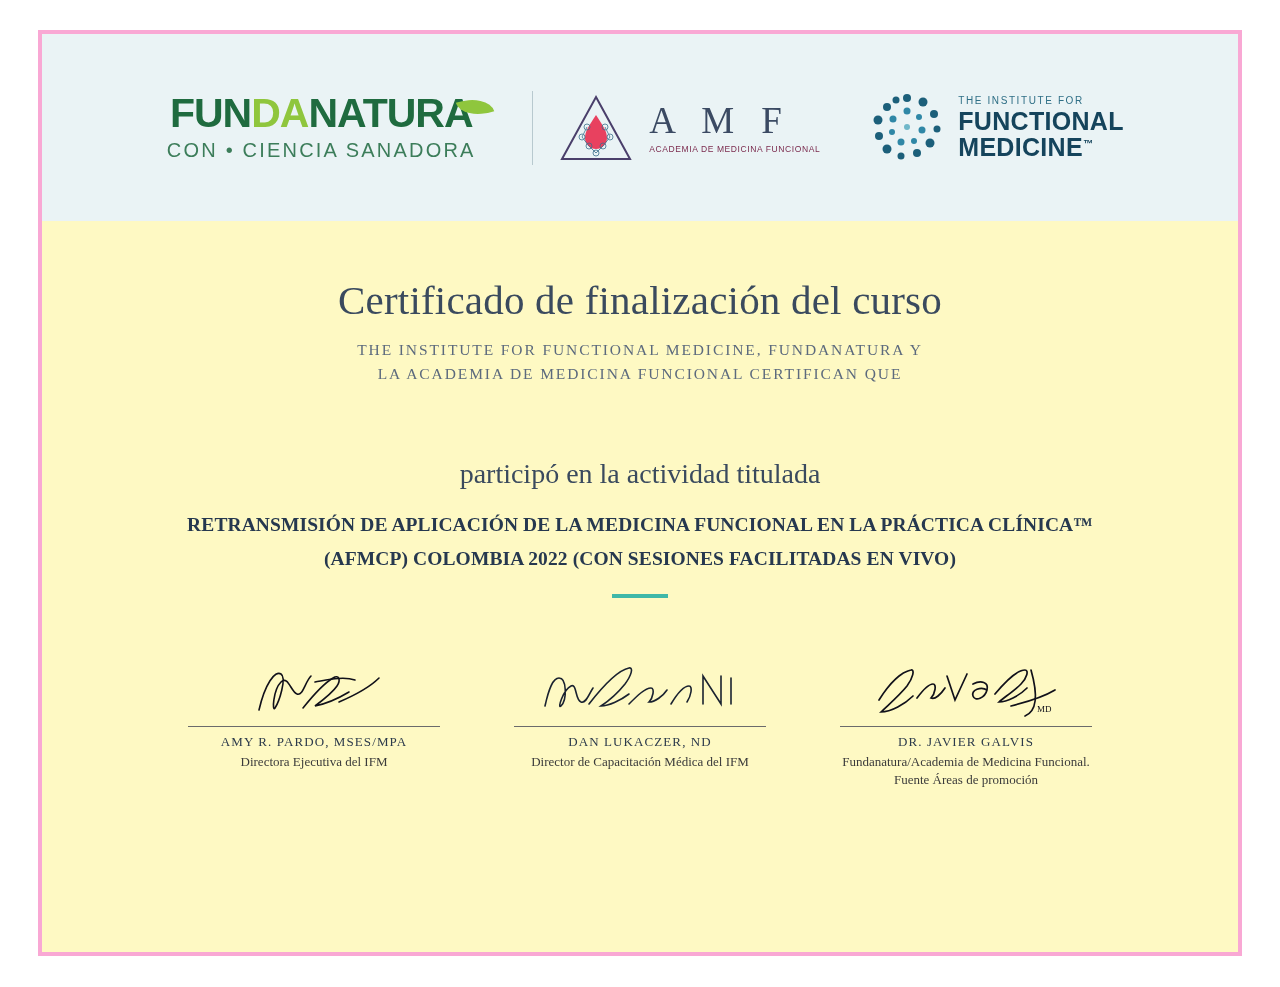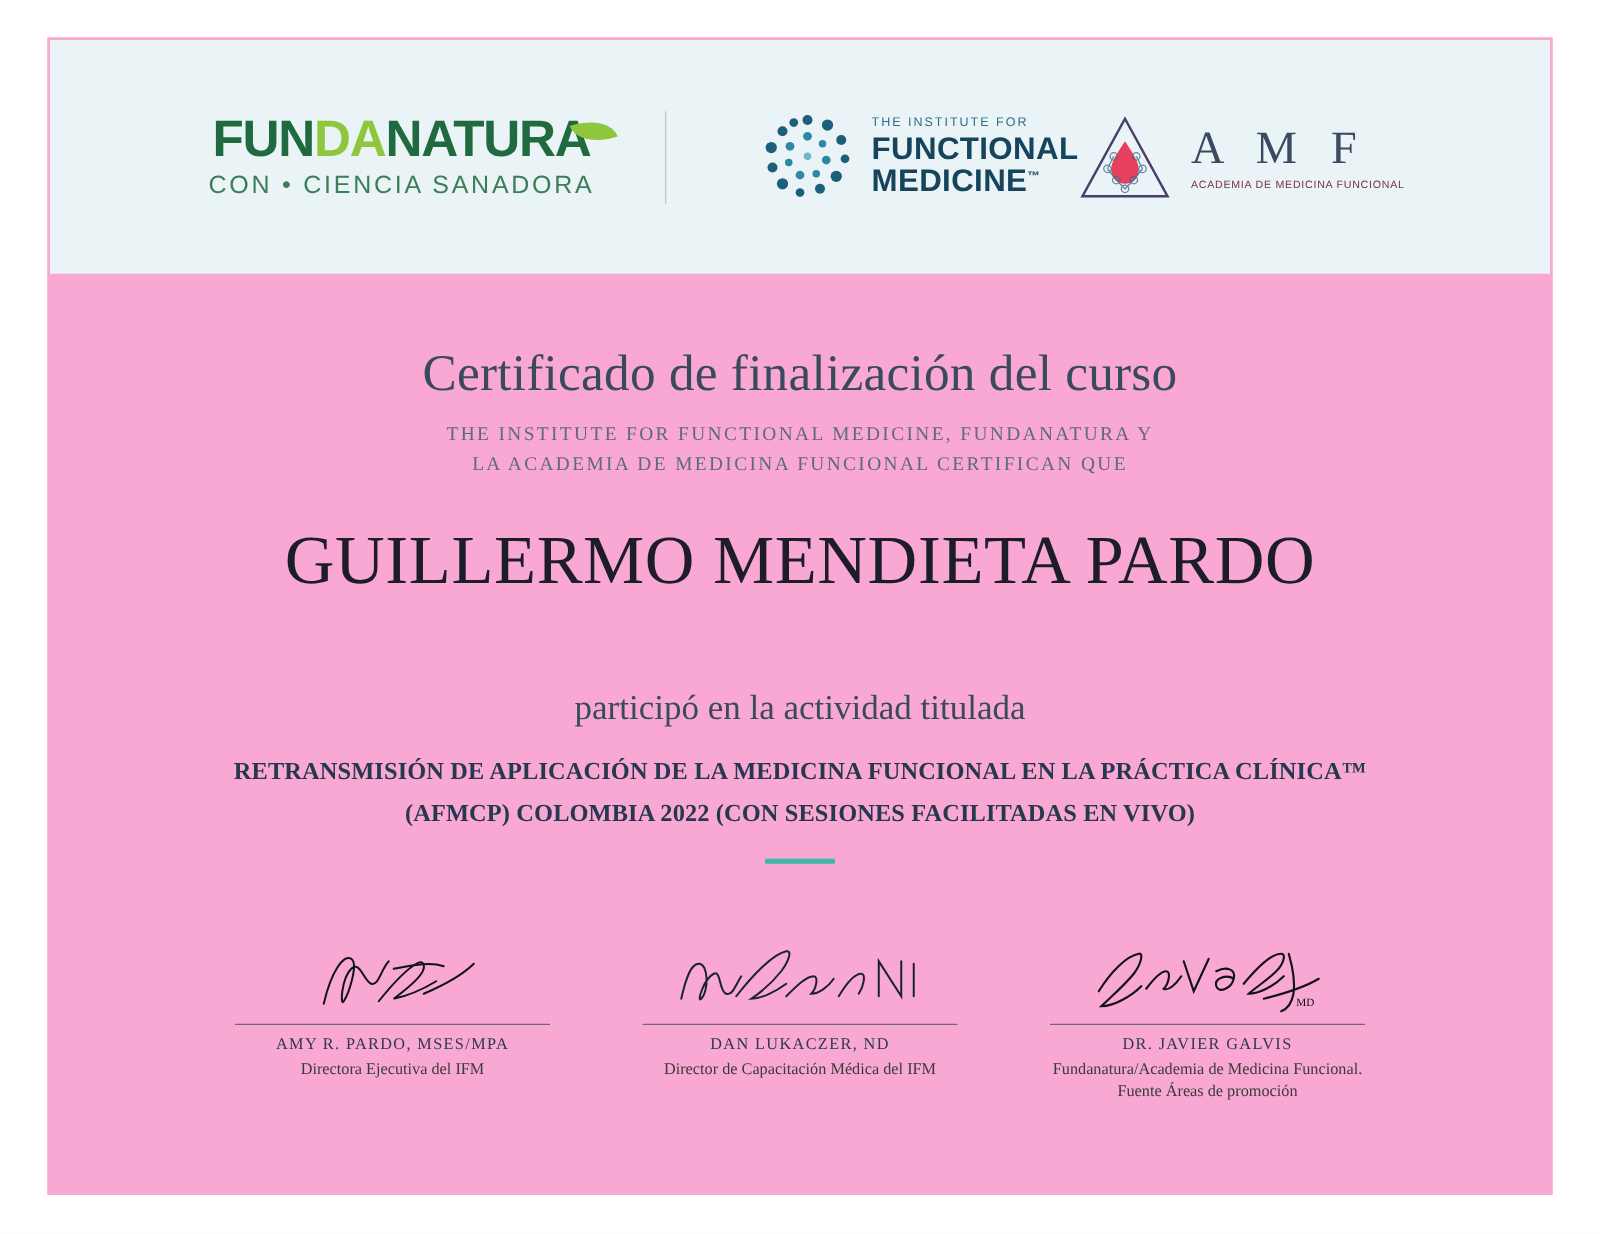--- a/index.html
+++ b/index.html
@@ -14,22 +14,22 @@
     color: #2b2b3c;
     overflow: hidden;
   }
 
   .certificate {
     position: absolute;
     left: 38px;
     top: 30px;
     width: 1204px;
     height: 926px;
-    border: 2px solid #f9a8d4;
-    background: #f9a8d4;
+    border: 4px solid #f9a8d4;
+    background: #fef9c3;
     box-sizing: border-box;
     overflow: hidden;
   }
 
   
   .logo-band {
     height: 187px;
     background: #eaf3f5;
     display: flex;
     align-items: center;
@@ -251,20 +251,45 @@
 
     <div class="logo-slot">
       <div class="fundanatura">
         <div class="word"><span>FUN</span><span class="mid">DA</span><span>NATURA</span></div>
         <div class="leaf"></div>
         <div class="tag">CON • CIENCIA SANADORA</div>
       </div>
     </div>
 
     <div class="divider-vert"></div>
+
+    <div class="logo-slot">
+      <div class="amf">
+        <div class="amf-mark">
+          <svg width="74" height="70" viewBox="0 0 74 70" xmlns="http://www.w3.org/2000/svg">
+            <polygon points="37,4 71,66 3,66" fill="none" stroke="#4a3f6b" stroke-width="2"></polygon>
+            <path d="M37 22 C44 33 48 38 48 45 a11 11 0 0 1 -22 0 c0 -7 4 -12 11 -23 z" fill="#e8415f"></path>
+            <g stroke="#3c6f8c" stroke-width="1" fill="none" opacity="0.8">
+              <circle cx="23" cy="44" r="3"></circle>
+                <circle cx="30" cy="53" r="3"></circle>
+              <circle cx="44" cy="53" r="3"></circle>
+                <circle cx="51" cy="44" r="3"></circle>
+              <circle cx="37" cy="60" r="3"></circle>
+                <circle cx="28" cy="34" r="3"></circle>
+              <circle cx="46" cy="34" r="3"></circle>
+              <path d="M23 44 L30 53 L37 60 L44 53 L51 44 M28 34 L23 44 M46 34 L51 44"></path>
+            </g>
+          </svg>
+        </div>
+        <div class="amf-text">
+          <div class="letters">A M F</div>
+          <div class="sub">ACADEMIA DE MEDICINA FUNCIONAL</div>
+        </div>
+      </div>
+    </div>
 
     <div class="logo-slot">
       <div class="ifm">
         <div class="ifm-mark">
           <svg width="74" height="74" viewBox="0 0 74 74" xmlns="http://www.w3.org/2000/svg">
             <g fill="#1c5f7a">
               <circle cx="37" cy="7" r="4"></circle>
                 <circle cx="53" cy="11" r="4.5"></circle>
               <circle cx="64" cy="23" r="4"></circle>
                 <circle cx="67" cy="38" r="3.5"></circle>
@@ -290,55 +315,29 @@
           </svg>
         </div>
         <div class="ifm-text">
           <div class="small">THE INSTITUTE FOR</div>
           <div class="big">FUNCTIONAL</div>
           <div class="big"><span>MEDICINE</span><sup>™</sup></div>
         </div>
       </div>
     </div>
 
-    <div class="logo-slot">
-      <div class="amf">
-        <div class="amf-mark">
-          <svg width="74" height="70" viewBox="0 0 74 70" xmlns="http://www.w3.org/2000/svg">
-            <polygon points="37,4 71,66 3,66" fill="none" stroke="#4a3f6b" stroke-width="2"></polygon>
-            <path d="M37 22 C44 33 48 38 48 45 a11 11 0 0 1 -22 0 c0 -7 4 -12 11 -23 z" fill="#e8415f"></path>
-            <g stroke="#3c6f8c" stroke-width="1" fill="none" opacity="0.8">
-              <circle cx="23" cy="44" r="3"></circle>
-                <circle cx="30" cy="53" r="3"></circle>
-              <circle cx="44" cy="53" r="3"></circle>
-                <circle cx="51" cy="44" r="3"></circle>
-              <circle cx="37" cy="60" r="3"></circle>
-                <circle cx="28" cy="34" r="3"></circle>
-              <circle cx="46" cy="34" r="3"></circle>
-              <path d="M23 44 L30 53 L37 60 L44 53 L51 44 M28 34 L23 44 M46 34 L51 44"></path>
-            </g>
-          </svg>
-        </div>
-        <div class="amf-text">
-          <div class="letters">A M F</div>
-          <div class="sub">ACADEMIA DE MEDICINA FUNCIONAL</div>
-        </div>
-      </div>
-    </div>
-
   </div>
 
   <div class="body-area">
     <div class="title">Certificado de finalización del curso</div>
     <div class="subtitle">
       <div>THE INSTITUTE FOR FUNCTIONAL MEDICINE, FUNDANATURA Y</div>
       <div>LA ACADEMIA DE MEDICINA FUNCIONAL CERTIFICAN QUE</div>
     </div>
 
-    <div class="recipient">GUILLERMO MENDIETA PARDO</div>
 
     <div class="participated">participó en la actividad titulada</div>
 
     <div class="course">
       <div>RETRANSMISIÓN DE APLICACIÓN DE LA MEDICINA FUNCIONAL EN LA PRÁCTICA CLÍNICA™</div>
       <div>(AFMCP) COLOMBIA 2022  (CON SESIONES FACILITADAS EN VIVO)</div>
     </div>
 
     <div class="rule"></div>
 

